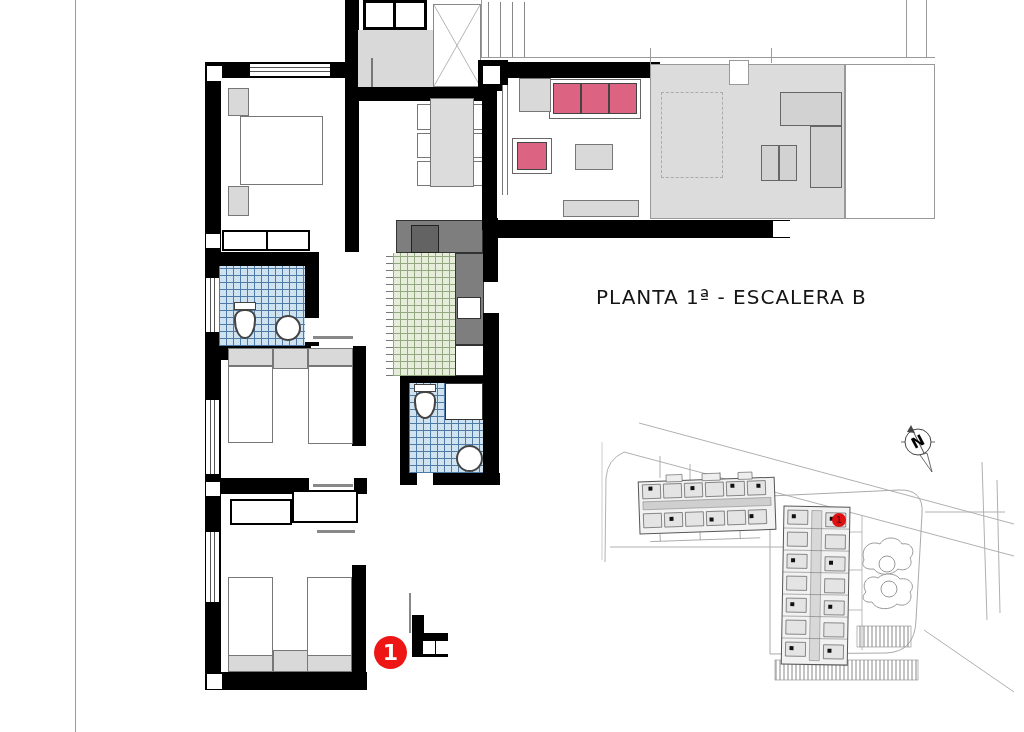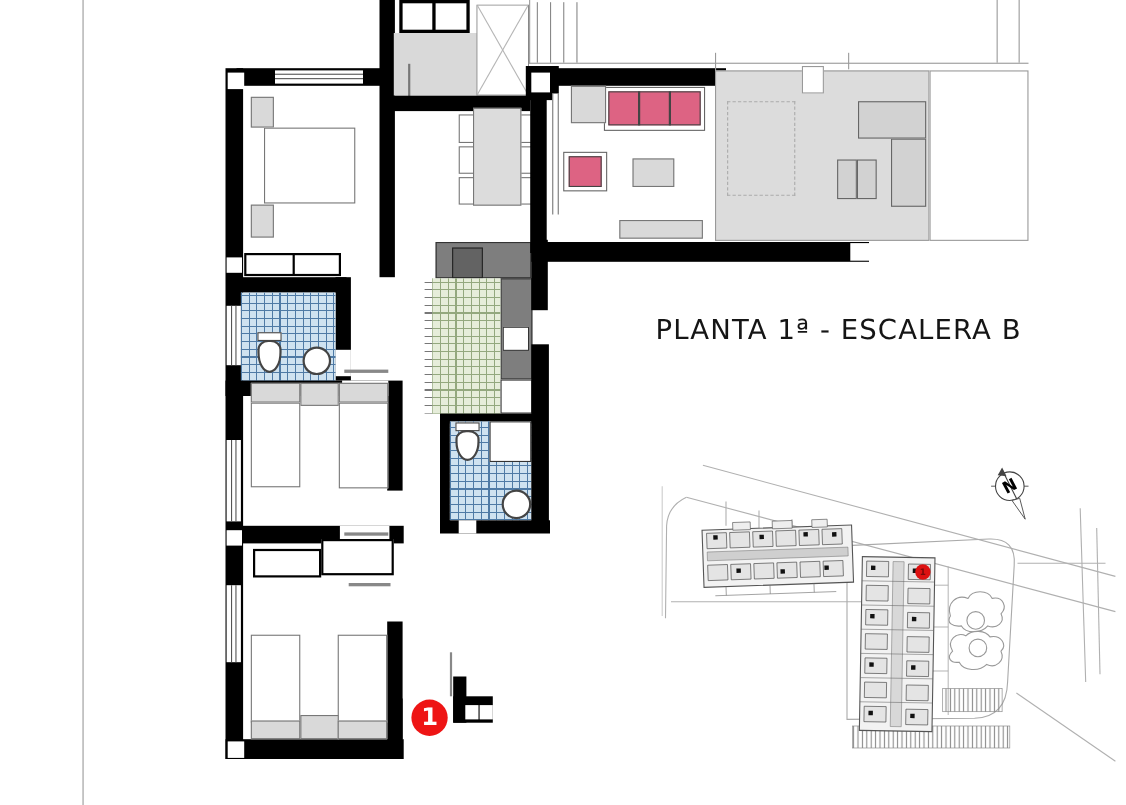--- a/index.html
+++ b/index.html
@@ -25,21 +25,21 @@
     border-radius:45% 45% 50% 50% / 30% 30% 62% 62%;}
   .tank{position:absolute;background:#fff;border:1px solid #444;box-sizing:border-box;}
   .sink{position:absolute;background:#fff;border:2px solid #444;border-radius:50%;box-sizing:border-box;}
   .glz{position:absolute;background:#555;}
   .dashedbox{position:absolute;border:1px dashed #ababab;box-sizing:border-box;}
   .terr{position:absolute;background:#dcdcdc;border:1px solid #999;box-sizing:border-box;}
   .terrfurn{position:absolute;background:#d2d2d2;border:1px solid #666;box-sizing:border-box;}
   #badge{position:absolute;left:374px;top:636px;width:33px;height:33px;border-radius:50%;
     background:#ee1515;color:#fff;display:flex;align-items:center;justify-content:center;
     font-weight:bold;font-size:22px;}
-  #title{position:absolute;left:596px;top:285px;font-size:25px;color:#151515;letter-spacing:1px;white-space:pre;}
+  #title{position:absolute;left:596px;top:285px;font-size:20px;color:#151515;letter-spacing:1px;white-space:pre;}
 </style>
 </head>
 <body>
 
 <div id="canvas">
 
   <div class="thin" style="left:75px;top:0;width:1px;height:732px;"></div>
 
   <div class="wall" style="left:205px;top:62px;width:16px;height:628px;"></div>
   <div class="white" style="left:206px;top:278px;width:13px;height:54px;"></div>

